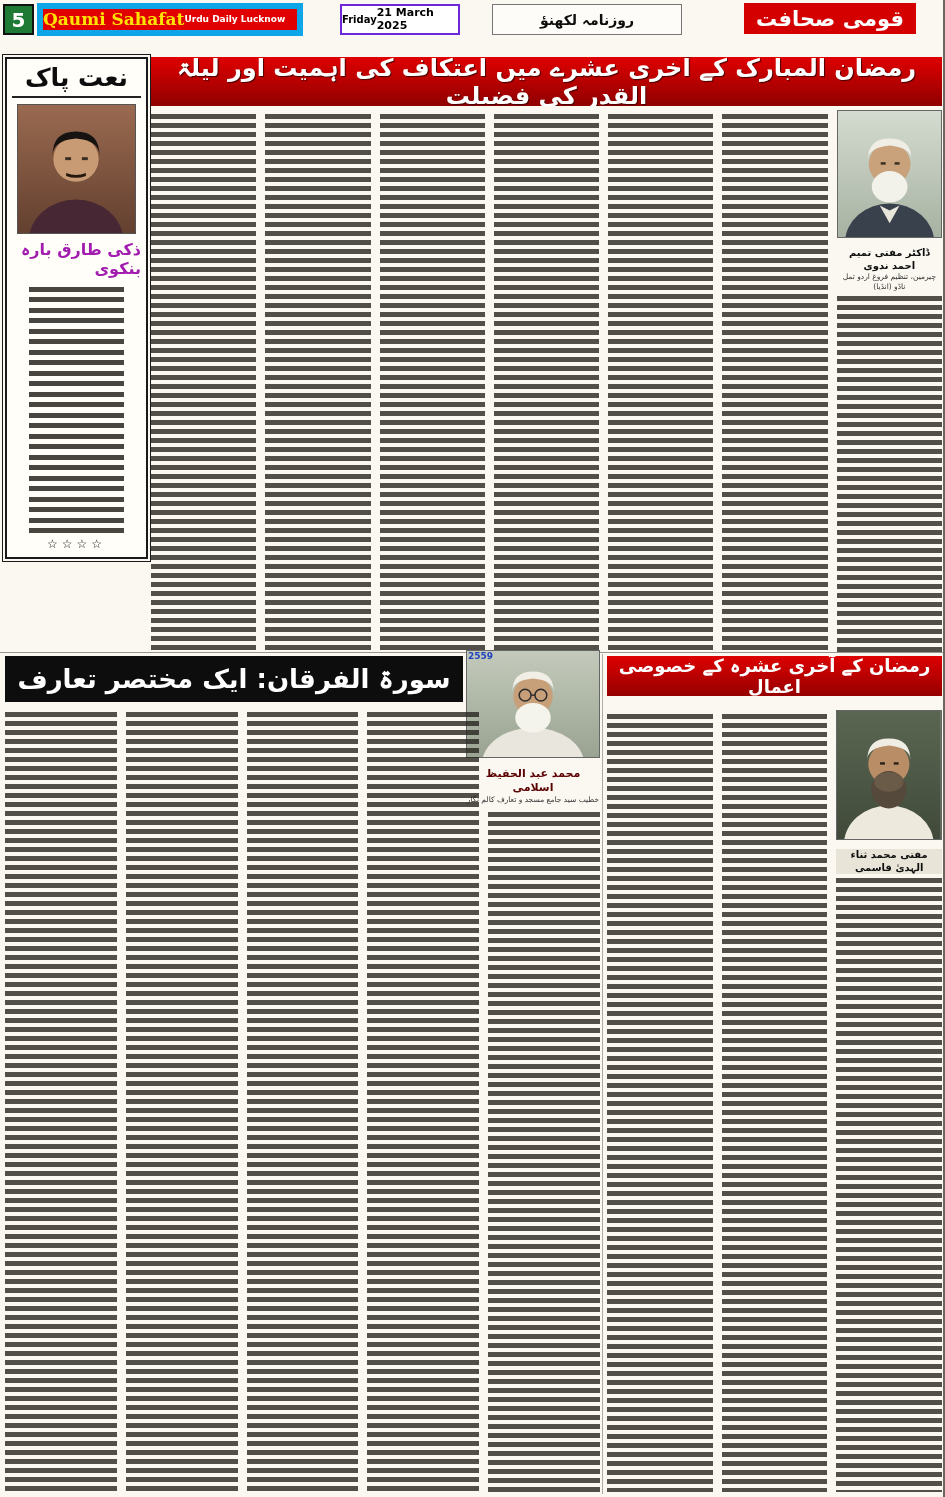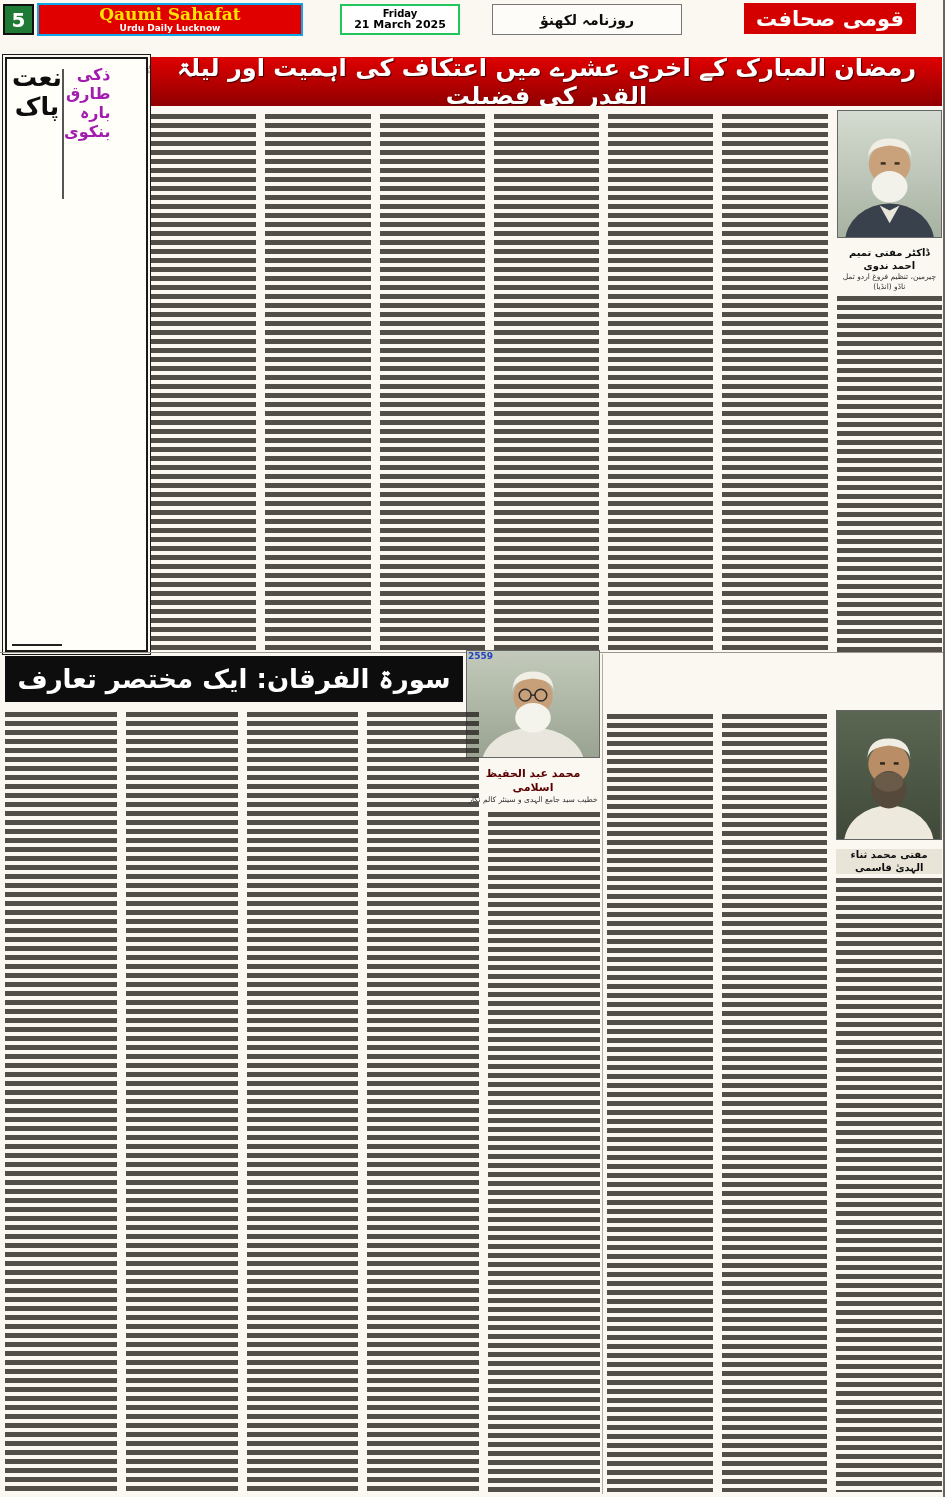--- a/index.html
+++ b/index.html
@@ -6,48 +6,48 @@
   body{width:945px;height:1497px;background:#dcd9d0;font-family:"DejaVu Sans",sans-serif}
   .page{position:relative;width:945px;height:1497px;background:#faf8f1;overflow:hidden;
         border-right:2px solid #6b675e}
   .urdu{direction:rtl;font-family:"DejaVu Sans",sans-serif}
 
   
   .pagenum{position:absolute;left:3px;top:4px;width:31px;height:31px;background:#1e7a34;
            border:2px solid #111;color:#fff;font-weight:bold;font-size:20px;
            display:flex;align-items:center;justify-content:center}
   .masthead{position:absolute;left:37px;top:3px;width:266px;height:33px;background:#e10000;
-            border:2px solid #0ea5e9;display:flex;flex-direction:column;align-items:center;justify-content:center}
+            border:6px solid #0ea5e9;display:flex;flex-direction:row;align-items:center;justify-content:flex-start}
   .mast-title{color:#ffe300;font-weight:bold;font-size:17px;font-family:"DejaVu Serif",serif;line-height:1}
   .mast-sub{color:#fff;font-weight:bold;font-size:9px;line-height:1.2}
   .datebox{position:absolute;left:340px;top:4px;width:120px;height:31px;background:#fff;
-           border:2px solid #22c55e;display:flex;flex-direction:column;align-items:center;justify-content:center}
+           border:2px solid #6d28d9;display:flex;flex-direction:row;align-items:center;justify-content:center}
   .datebox .day{font-size:10px;font-weight:bold;line-height:1.1}
   .datebox .date{font-size:11px;font-weight:bold;line-height:1.1}
   .nameplate{position:absolute;left:492px;top:4px;width:190px;height:31px;border:1px solid #777;
              background:#fdfcf8;color:#0d0d0d;font-weight:bold;font-size:14px;
              display:flex;align-items:center;justify-content:center}
   .section-band{position:absolute;left:744px;top:3px;width:172px;height:31px;background:#d40000;
                 color:#fff;font-weight:bold;font-size:21px;
                 display:flex;align-items:center;justify-content:center}
 
   
   .banner{position:absolute;color:#fff;font-weight:bold;display:flex;align-items:center;
           justify-content:center;overflow:hidden;text-align:center}
   .banner-main{left:151px;top:57px;width:791px;height:49px;font-size:24px;
                background:linear-gradient(#e00000,#8f0000);padding:0 4px;
                text-shadow:1px 1px 1px #400}
   .banner-furqan{left:5px;top:656px;width:458px;height:46px;font-size:26px;background:#0d0d0d}
   .banner-ashra{left:607px;top:656px;width:335px;height:40px;font-size:18px;
                 background:linear-gradient(#dd0000,#960000)}
 
   
-  .naat{position:absolute;left:5px;top:57px;width:143px;height:595px;background:#fffef9;
+  .naat{position:absolute;left:5px;top:57px;width:143px;height:502px;background:#fffef9;
         border:2px solid #1a1a1a;outline:1px solid #1a1a1a;outline-offset:2px;
-        display:flex;flex-direction:row;padding:4px 5px}
+        display:flex;flex-direction:column;padding:4px 5px}
   .naat-title{font-size:25px;font-weight:bold;text-align:center;color:#0d0d0d;
               border-bottom:2px solid #222;padding-bottom:4px}
   .photo{overflow:hidden;background:#999}
   .photo svg{display:block;width:100%;height:100%}
   .photo-poet{width:119px;height:130px;margin:6px auto 4px;border:1px solid #555}
   .poet-name{font-size:16px;font-weight:bold;text-align:right;color:#a21caf;padding:2px 0}
   .poem-sim{flex:1;margin-top:3px;padding:4px 17px;
             background-image:repeating-linear-gradient(to bottom,#2a2620 0 5px,transparent 5px 10.5px);
             background-origin:content-box;background-clip:content-box;opacity:.85}
   .stars{text-align:center;font-size:12px;letter-spacing:4px;color:#111;height:16px}
@@ -191,41 +191,42 @@
         <ellipse cx="67" cy="116" rx="52" ry="38" fill="#e9e7dd"></ellipse>
         <circle cx="67" cy="46" r="20" fill="#c7a07a"></circle>
         <ellipse cx="67" cy="68" rx="18" ry="15" fill="#f4f3ec"></ellipse>
         <path d="M46 42 Q46 21 67 21 Q88 21 88 42 Q88 30 67 28 Q46 30 46 42 Z" fill="#f0eee5"></path>
         <circle cx="59" cy="45" r="6" fill="none" stroke="#2b2b2b" stroke-width="1.5"></circle>
         <circle cx="75" cy="45" r="6" fill="none" stroke="#2b2b2b" stroke-width="1.5"></circle>
         <line x1="65" y1="45" x2="69" y2="45" stroke="#2b2b2b" stroke-width="1.5"></line>
       </svg>
     </div>
     <div class="cap cap-red urdu">محمد عبد الحفیظ اسلامی</div>
-    <div class="cap2 urdu">خطیب سید جامع الہدی و سینئر کالم نگار</div>
+    <div class="cap2 urdu">خطیب سید جامع مسجد و تعارف کالم نگار</div>
   </div>
 
   <div class="cols cols-furqan">
     <div class="col">
         <div class="sim"></div>
       </div>
     <div class="col">
         <div class="sim"></div>
       </div>
     <div class="col">
         <div class="sim"></div>
       </div>
     <div class="col">
         <div class="sim"></div>
       </div>
     <div class="col">
         <div class="sim"></div>
       </div>
   </div>
 
+  <div class="banner banner-ashra urdu">رمضان کے آخری عشرہ کے خصوصی اعمال</div>
 
   <div class="cols cols-ashra">
     <div class="col">
       <div class="photo photo-c3">
         <svg viewBox="0 0 106 130" preserveAspectRatio="none" aria-hidden="true">
           <defs>
               <linearGradient id="gc3" x1="0" y1="0" x2="0" y2="1">
             <stop offset="0" stop-color="#5a6652"></stop>
                 <stop offset="1" stop-color="#414a3a"></stop>
               </linearGradient>

